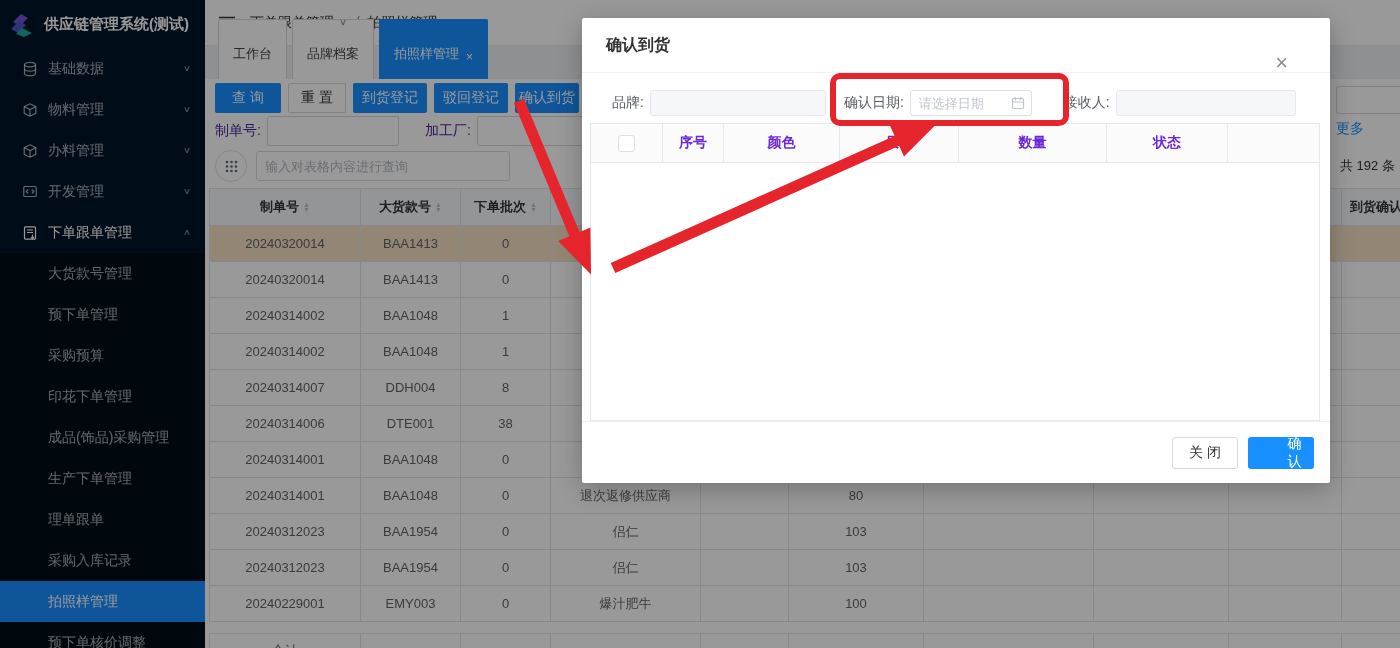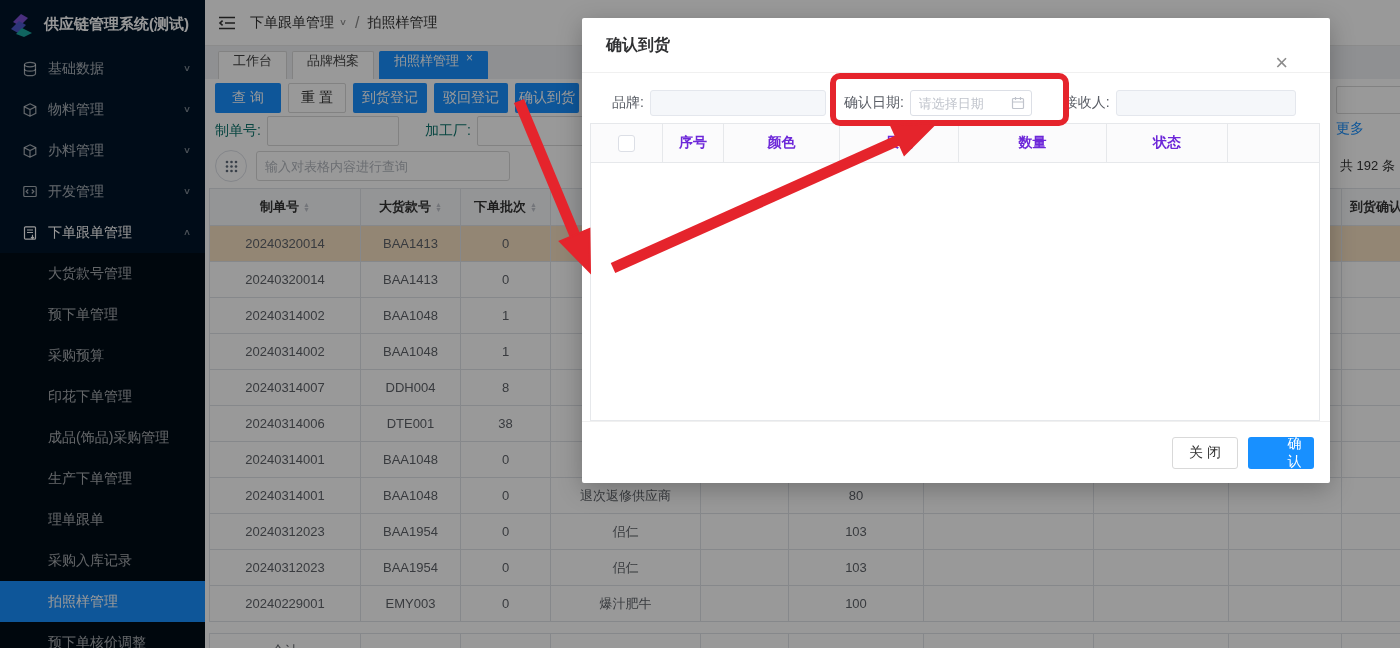--- a/index.html
+++ b/index.html
@@ -22,36 +22,36 @@
   .submenu-item.active{background:var(--primary);color:#fff;}
 
   
   #main{position:absolute;left:205px;top:0;width:1195px;height:648px;}
   .topbar{height:45px;background:#fff;display:flex;align-items:center;border-bottom:1px solid #e8e8e8;}
   .collapse-btn{margin:0 14px 0 13px;display:flex;cursor:pointer;}
   .crumb{font-size:14px;color:#333;}
   .crumb-caret{font-size:11px;color:#8c8c8c;margin:0 6px 0 5px;transform:scaleY(.8);display:inline-block;}
   .crumb-sep{color:#8c8c8c;margin:0 8px 0 2px;}
   .tabbar{height:33px;background:#eef0f3;display:flex;align-items:flex-end;padding-left:13px;gap:5px;}
-  .tab{height:27px;display:flex;align-items:flex-start;padding:0 14px;background:#fff;
+  .tab{height:27px;display:flex;align-items:flex-end;padding:16px 14px;background:#fff;
     border:1px solid #d9d9d9;border-bottom:none;font-size:13px;color:#444;cursor:pointer;border-radius:2px 2px 0 0;}
   .tab.active{background:var(--primary);border-color:var(--primary);color:#fff;}
   .tab .tab-close{margin-left:7px;font-size:12px;line-height:1;}
   .content{position:absolute;left:0;top:79px;width:1195px;height:569px;background:#fff;overflow:hidden;}
 
   .toolbar{position:absolute;left:10px;top:4px;display:flex;gap:7px;}
   .btn{height:30px;border-radius:2px;font-size:14px;cursor:pointer;border:1px solid transparent;
     display:flex;align-items:center;justify-content:center;white-space:nowrap;
     font-family:"Liberation Sans","DejaVu Sans",sans-serif;}
   .btn.primary{background:var(--primary);color:#fff;}
   .btn.default{background:#fff;border-color:#d9d9d9;color:#333;}
   .toolbar-right-input{position:absolute;left:1131px;top:7px;width:100px;height:24px;
     border:1px solid #d9d9d9;border-radius:2px;background:#fff;}
   .filter-row{position:absolute;left:10px;top:38px;display:flex;align-items:center;height:28px;}
-  .filter-label{font-size:14px;color:#0f766e;margin-right:6px;white-space:nowrap;}
+  .filter-label{font-size:14px;color:#4c1d95;margin-right:6px;white-space:nowrap;}
   .filter-input{width:126px;height:26px;border:1px solid #d9d9d9;border-radius:2px;background:#fff;margin-right:26px;}
   .more-link{position:absolute;left:1131px;top:41px;font-size:14px;color:var(--primary);cursor:pointer;text-decoration:none;}
   .search-row{position:absolute;left:10px;top:71px;display:flex;align-items:center;gap:9px;}
   .grid-btn{width:30px;height:30px;border-radius:50%;border:1px solid #dcdfe6;background:#fff;
     display:flex;align-items:center;justify-content:center;cursor:pointer;}
   .search-input{width:236px;height:28px;border:1px solid #d9d9d9;border-radius:3px;padding:0 8px;
     font-size:13px;color:#333;font-family:"Liberation Sans","DejaVu Sans",sans-serif;}
   .search-input::placeholder{color:#b4b8bf;}
   .total-count{position:absolute;left:1135px;top:78px;font-size:13px;color:#333;white-space:nowrap;}
 

